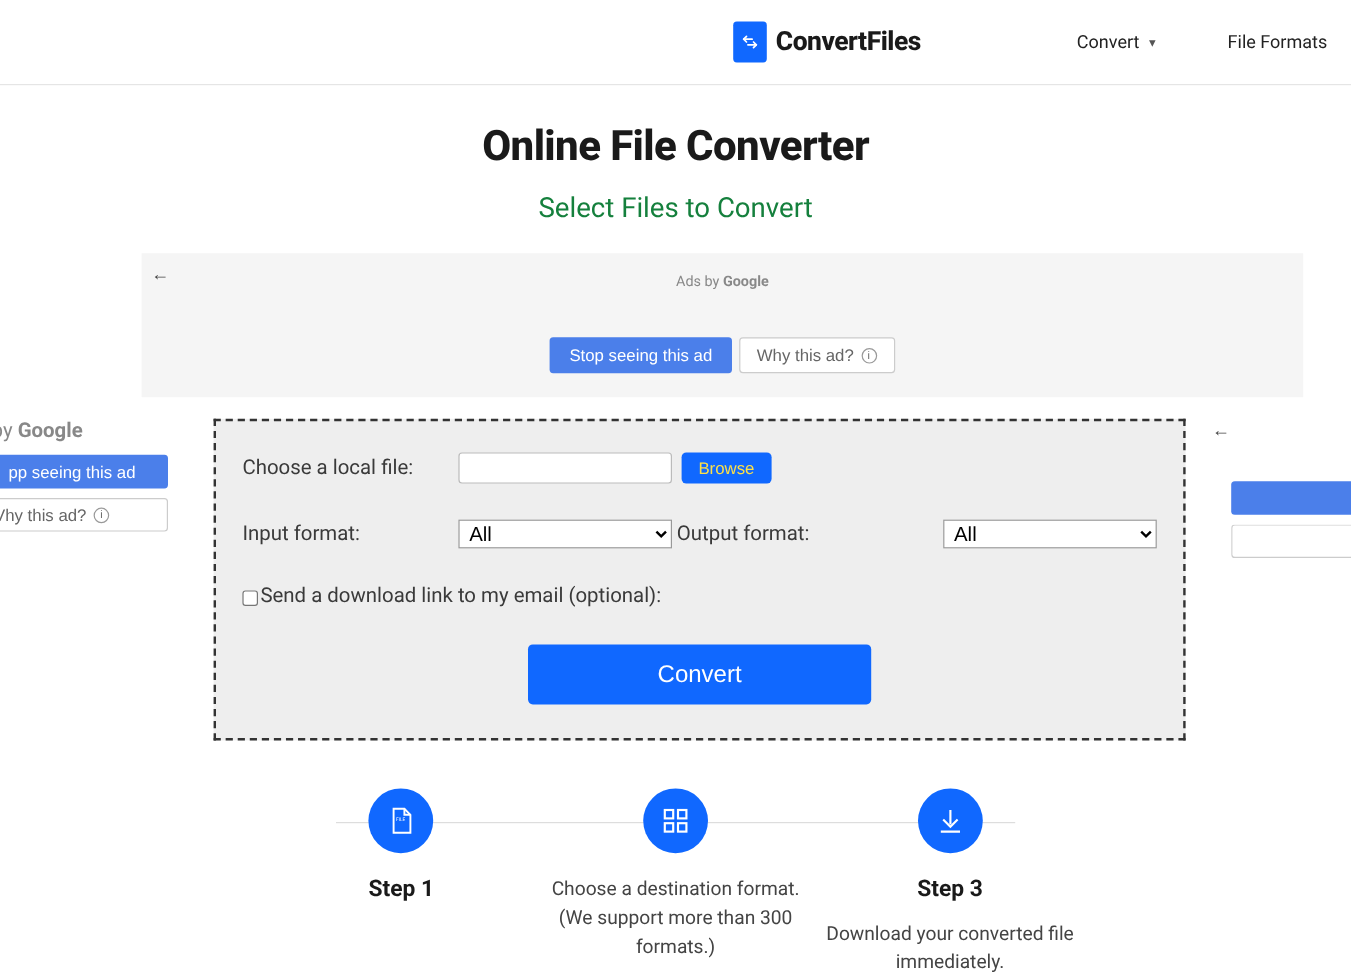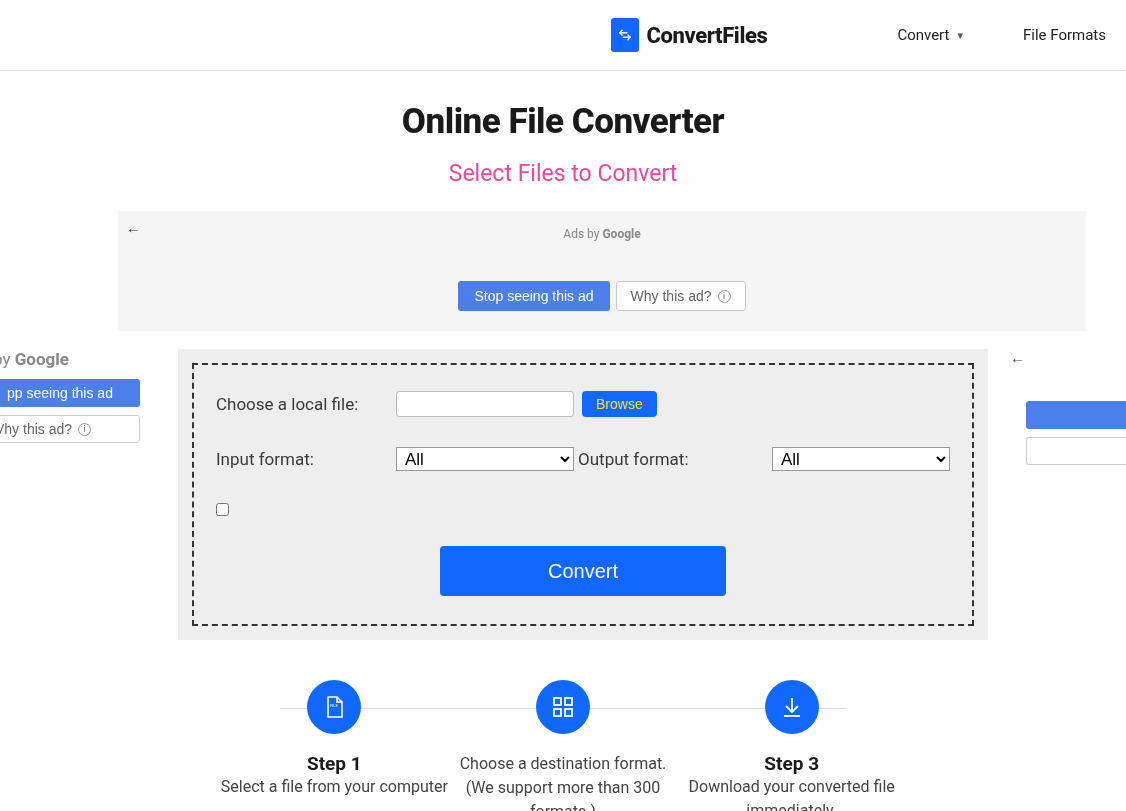--- a/index.html
+++ b/index.html
@@ -55,21 +55,21 @@
   .page-title {
     font-size: 35px;
     font-weight: 800;
     margin-top: 30px;
     letter-spacing: -0.5px;
   }
   .page-subtitle {
     font-size: 23px;
     font-weight: 400;
     margin-top: 18px;
-    color: #ec4899;
+    color: #15803d;
   }
 
   
   .ad-banner {
     background: #f5f5f5;
     margin: 24px 40px 0 118px;
     padding: 16px 0 20px;
     position: relative;
   }
   .ad-back-arrow {
@@ -189,21 +189,20 @@
   }
   .side-ad-right .btn-stop-side,
   .side-ad-right .btn-why-side,
   .side-ad-right .ads-by-side { margin-left: auto; }
 
   
   .converter-wrap {
     flex: 1;
     background: #eeeeee;
     margin: 0 18px;
-    padding: 14px;
   }
   .converter {
     border: 2px dashed #333;
     padding: 26px 22px 28px;
   }
   .row { display: flex; align-items: center; margin-bottom: 30px; }
   .row-label {
     width: 180px;
     font-size: 17px;
     color: #3a3a3a;
@@ -289,21 +288,21 @@
     width: 54px;
     height: 54px;
     border-radius: 50%;
     background: #1068ff;
     margin: 0 auto 18px;
     display: flex;
     align-items: center;
     justify-content: center;
   }
   .step-icon svg { width: 24px; height: 24px; }
-  .step-title { font-size: 19px; font-weight: 700; }
+  .step-title { font-size: 19px; font-weight: 700; margin-bottom: 14px; }
   .step-desc { font-size: 16px; color: #444; line-height: 1.5; }
 </style>
 </head>
 <body>
 
 <header class="header">
   <div class="logo">
     <div class="logo-icon">
       <svg viewBox="0 0 24 24" fill="none" stroke="#fff" stroke-width="2.5">
         <path d="M7 4 L3 8 L7 12" stroke-linecap="round" stroke-linejoin="round"></path>
@@ -369,20 +368,21 @@
         <select class="format-select">
           <option>All</option>
         </select>
         <div class="out-label">Output format:</div>
         <select class="format-select">
           <option>All</option>
         </select>
       </div>
       <div class="checkbox-row">
         <input type="checkbox" style="">
+        <span class="checkbox-label">Send a download link to my email (optional):</span>
       </div>
       <button class="convert-btn">Convert</button>
     </div>
   </div>
 
   <div class="side-ad side-ad-right">
     <div class="arrow-back">←</div>
     <div class="ads-by-side">Ads</div>
     <button class="btn-stop-side" style="text-align:right;padding-right:0;">Sto</button>
     <button class="btn-why-side" style="justify-content:flex-end;padding-right:0;border-right:none;">W</button>
@@ -395,21 +395,20 @@
 
   <div class="step">
     <div class="step-icon">
       <svg viewBox="0 0 24 24" fill="none" stroke="#fff" stroke-width="1.6">
         <path d="M6 2h9l5 5v15H6z"></path>
         <path d="M15 2v5h5"></path>
         <text x="8" y="12" font-size="4" fill="#fff" stroke="none">FILE</text>
       </svg>
     </div>
     <div class="step-title">Step 1</div>
-    <div class="step-desc">Select a file from your computer</div>
   </div>
 
   <div class="step">
     <div class="step-icon">
       <svg viewBox="0 0 24 24" fill="none" stroke="#fff" stroke-width="1.8">
         <rect x="3" y="3" width="7" height="7"></rect>
         <rect x="14" y="3" width="7" height="7"></rect>
         <rect x="3" y="14" width="7" height="7"></rect>
         <rect x="14" y="14" width="7" height="7"></rect>
       </svg>

